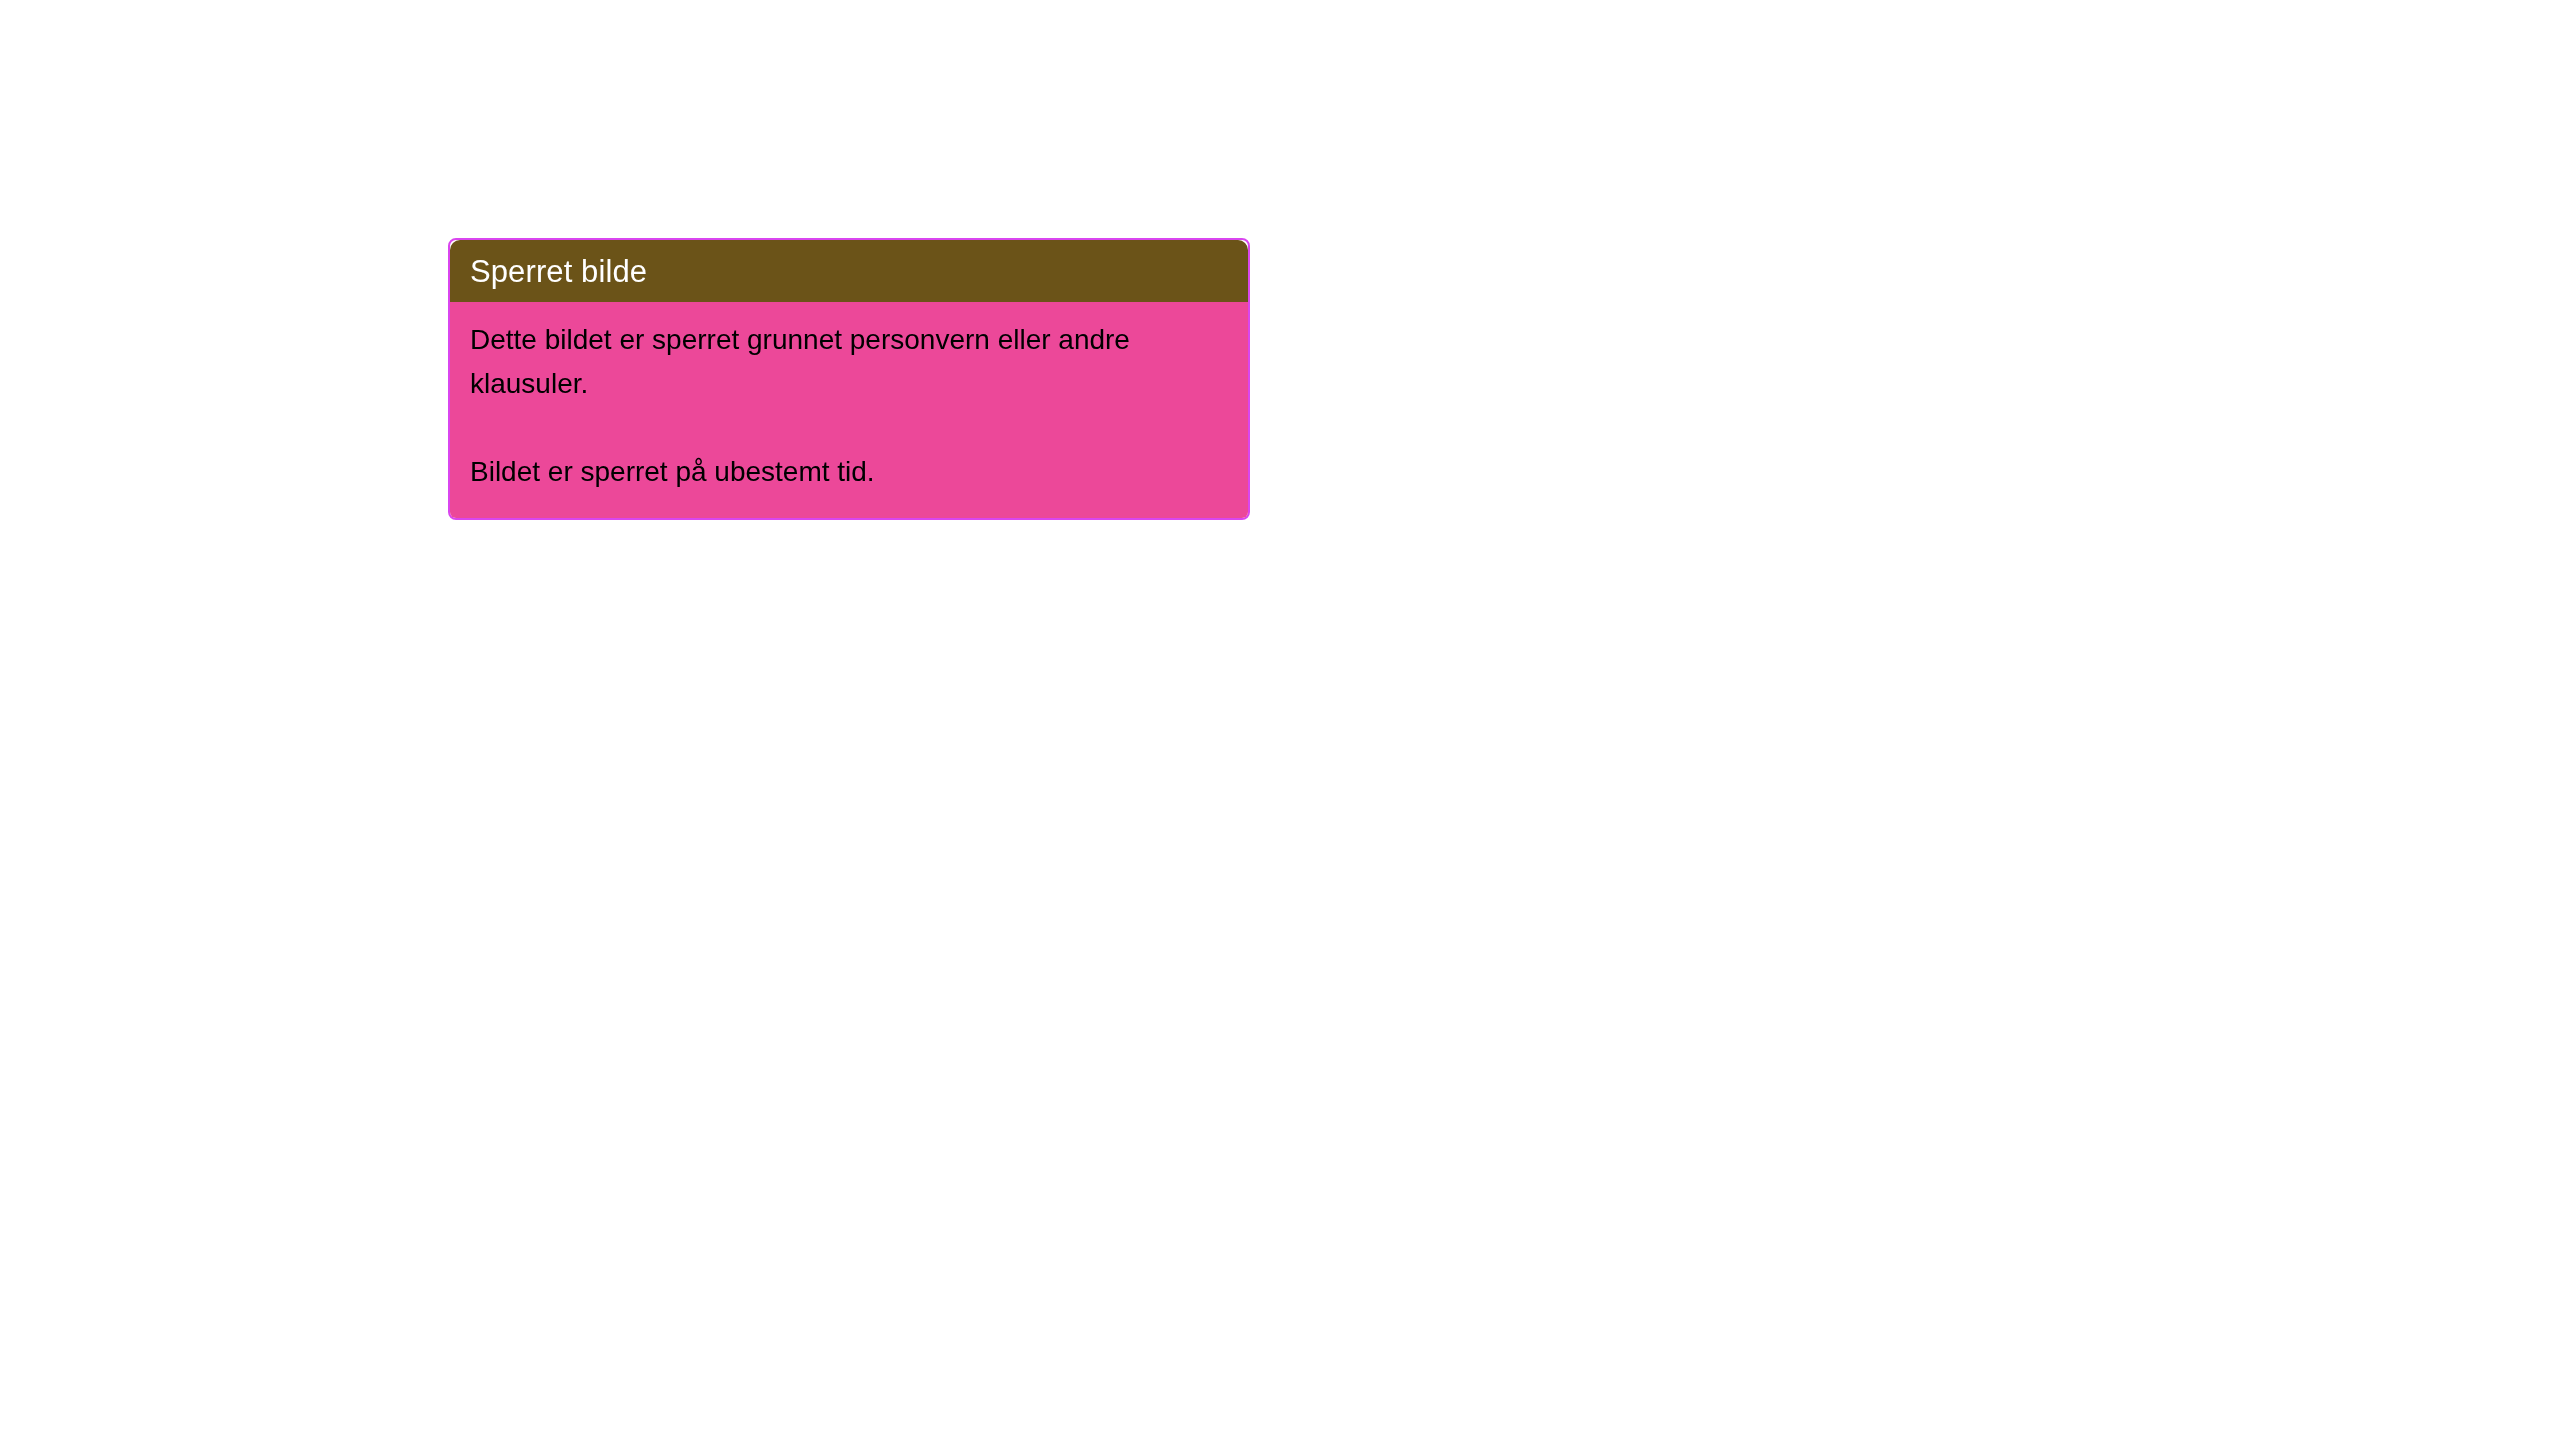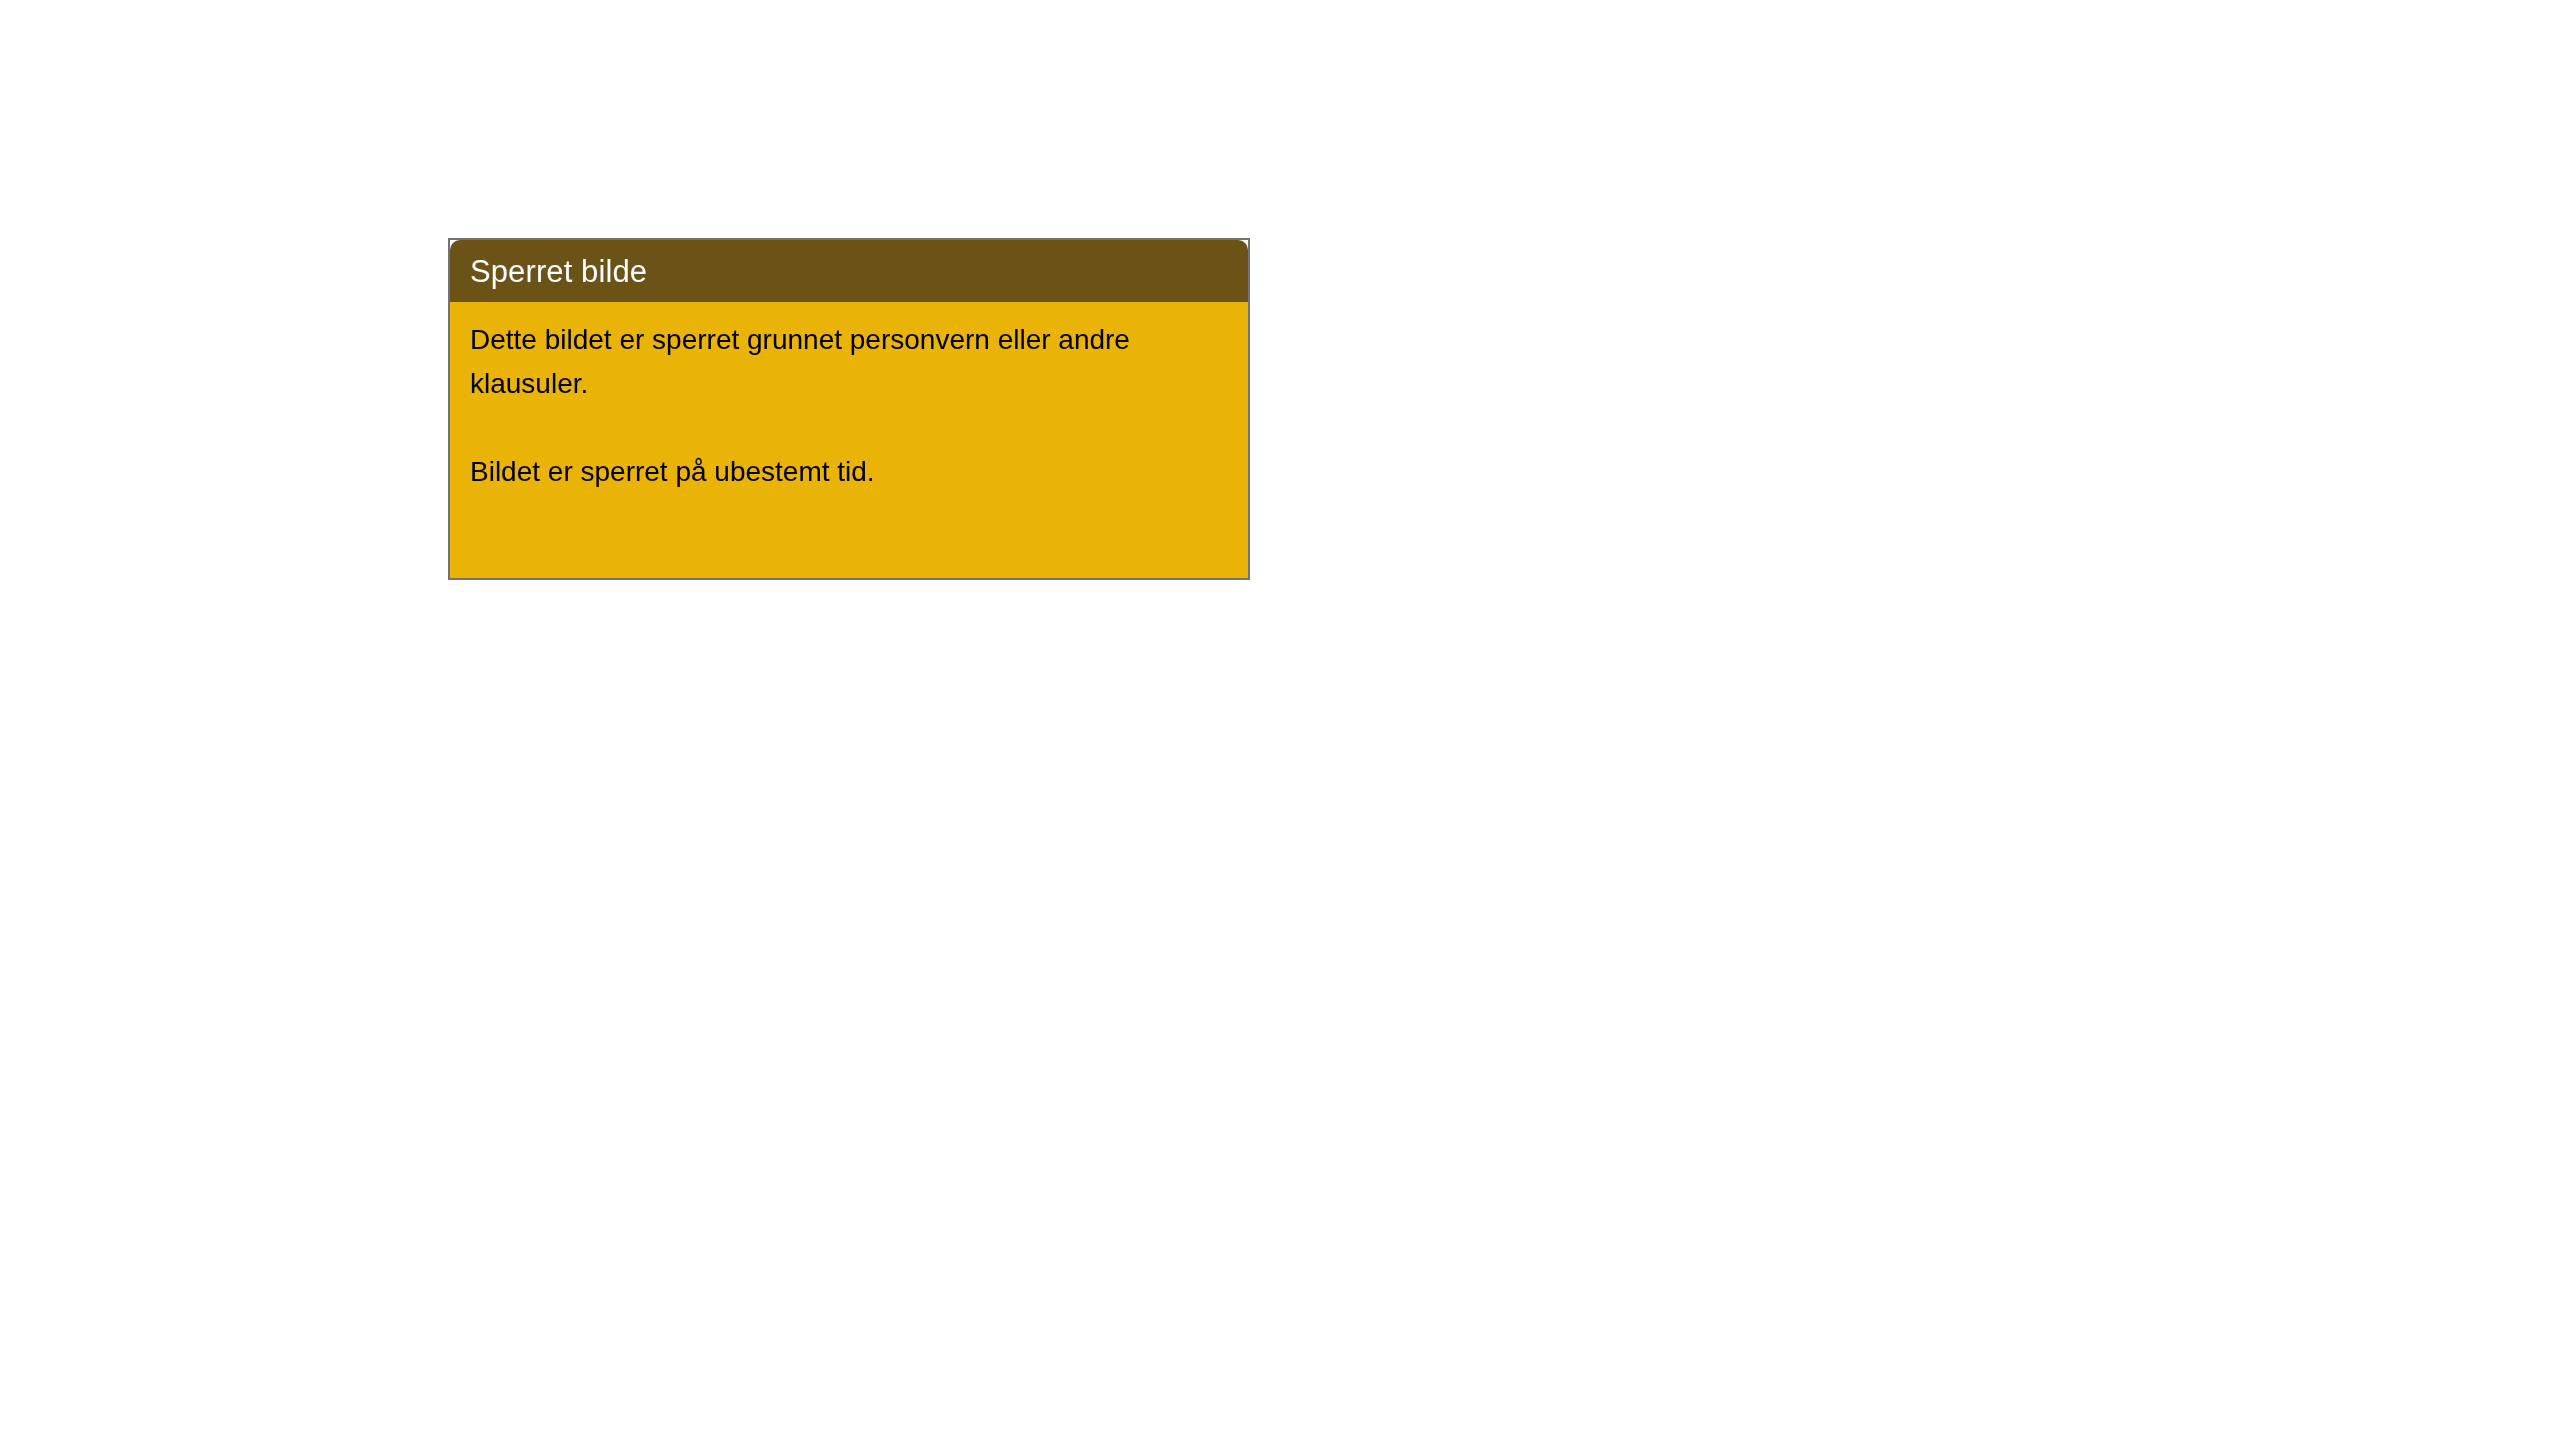--- a/index.html
+++ b/index.html
@@ -27,25 +27,25 @@
     left: 448px;
     top: 238px;
     display: flex;
     flex-direction: row;
     align-items: flex-start;
     gap: 60px;
   }
 
   .notice-card {
     width: 802px;
-    height: 342px;
+    height: 282px;
     box-sizing: border-box;
     background: #ffffff;
-    border: 2px solid #737373;
-    border-radius: 0;
+    border: 2px solid #d946ef;
+    border-radius: 8px;
     display: flex;
     flex-direction: column;
     overflow: hidden;
   }
 
   .card-header {
     background: #6b5318;
     height: 62px;
     min-height: 62px;
     display: flex;
@@ -61,21 +61,21 @@
     color: #ffffff;
     font-size: 31px;
     font-weight: normal;
     line-height: 1;
     letter-spacing: 0.1px;
     white-space: nowrap;
   }
 
   .card-body {
     flex: 1 1 auto;
-    background: #eab308;
+    background: #ec4899;
     padding: 16px 20px 0 20px;
     box-sizing: border-box;
   }
 
   .card-paragraph {
     color: #000000;
     font-size: 28px;
     line-height: 44px;
     margin: 0;
     max-width: 720px;

